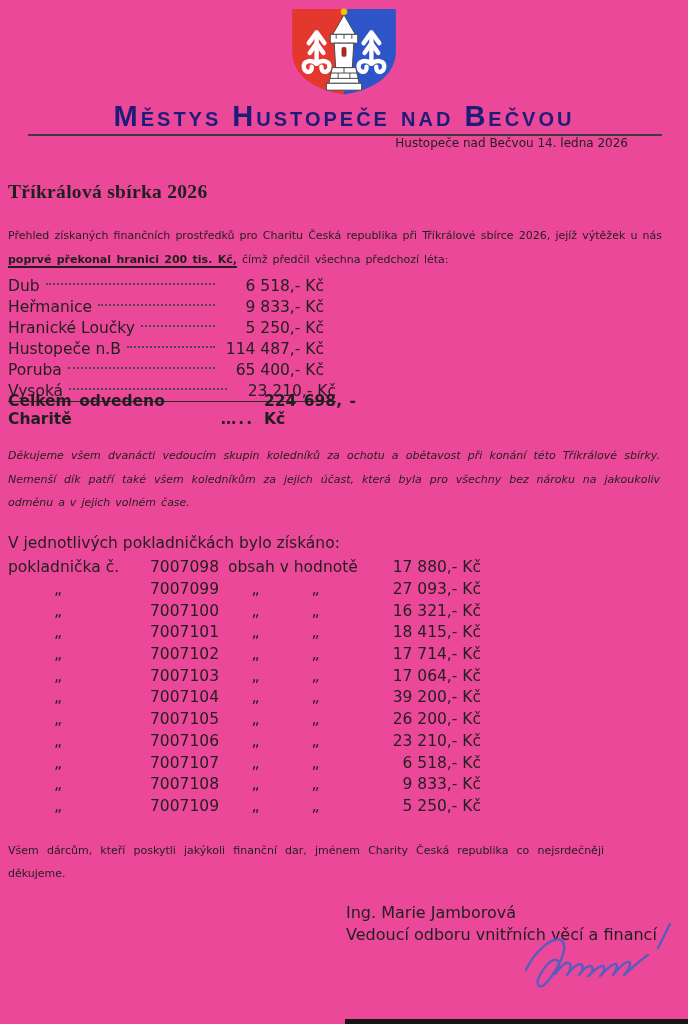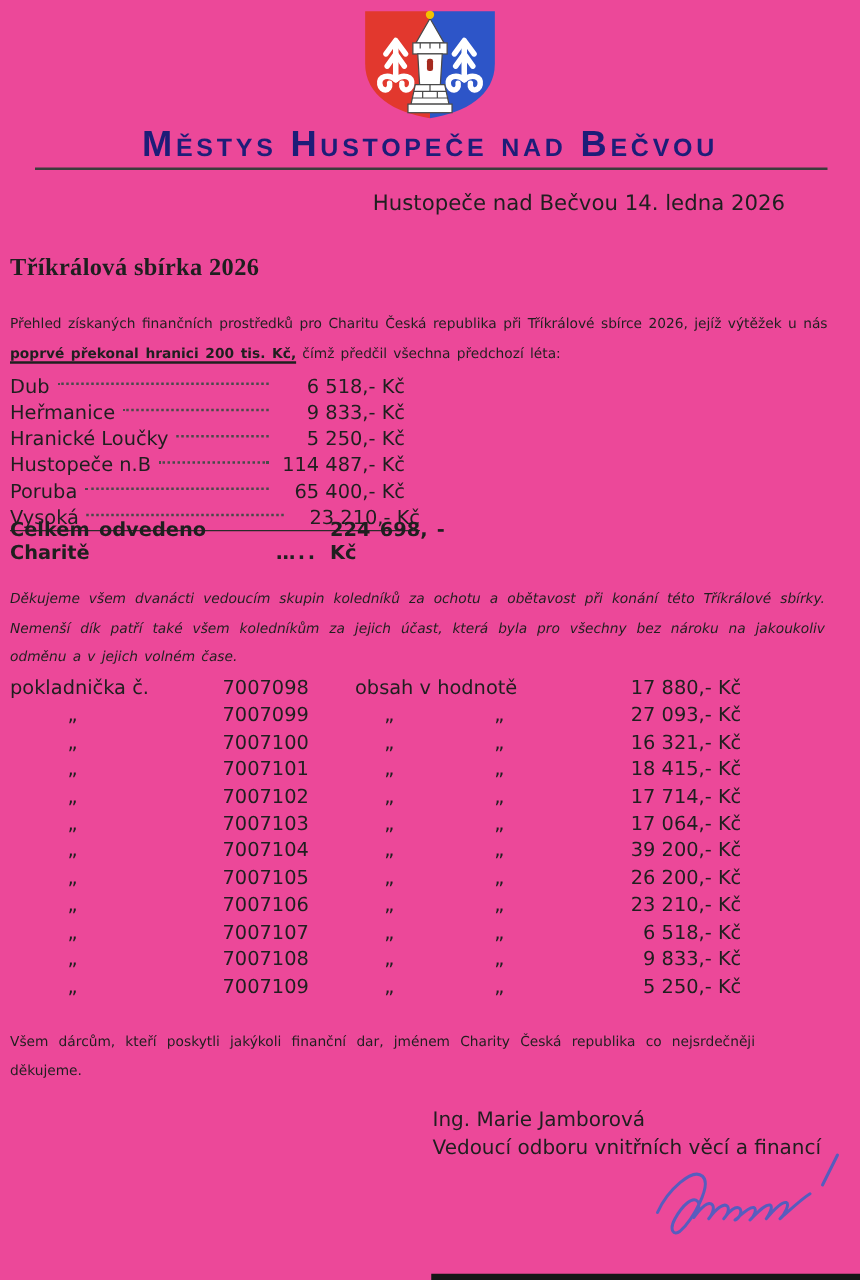--- a/index.html
+++ b/index.html
@@ -21,24 +21,23 @@
     font-weight:700;
     font-variant:small-caps;
     font-size:29px;
     letter-spacing:3px;
     color:#1d1d78;
     line-height:30px;
     white-space:nowrap;
   }
   .header-rule{margin:3px 26px 0 28px;border:0;border-top:2.5px solid #3c3c3c;}
   .date-line{
-    margin-top:17px;
     text-align:right;
     padding-right:60px;
-    font-size:17px;
+    font-size:12px;
   }
   
   .doc-title{margin:31px 0 0 8px;font-size:19.5px;font-weight:700;letter-spacing:.3px;font-family:Liberation Serif, serif;}
   .para{margin:21px 26px 0 8px;font-size:11px;line-height:23.5px;text-align:justify;word-spacing:1.5px;}
   .hl{font-weight:700;text-decoration:underline;text-decoration-thickness:1.5px;text-underline-offset:3px;}
   
   .villages{margin:4px 0 0 8px;width:316px;font-size:15.5px;}
   .vrow{display:flex;align-items:center;height:21px;}
   .vrow-underline{border-bottom:1.5px solid #2a2a2a;width:328px;}
   .vname{white-space:nowrap;}
@@ -47,21 +46,21 @@
   .total-row{
     margin:3px 0 0 8px;height:23px;
     font-size:15.5px;font-weight:700;
     display:flex;align-items:flex-end;width:360px;word-spacing:2px;
   }
   .total-dots{margin:0 10px 0 16px;letter-spacing:2px;}
   .para-italic{font-style:italic;margin:16px 28px 0 8px;}
   
   .boxes-heading{margin:19px 0 0 8px;font-size:15.5px;height:21px;}
   .boxes-table{margin:2px 0 0 8px;font-size:15.5px;}
-  .brow{display:grid;grid-template-columns:142px 78px 55px 65px 133px;height:21.7px;align-items:center;gap:28px;}
+  .brow{display:grid;grid-template-columns:142px 78px 55px 65px 133px;height:21.7px;align-items:center;}
   .b-label{white-space:nowrap;}
   .b-label.ditto{padding-left:46px;}
   .b-num{white-space:nowrap;}
   .b-mid-span{grid-column:3 / span 2;white-space:nowrap;}
   .b-d1,.b-d2{text-align:center;}
   .b-amt{text-align:right;white-space:nowrap;}
   
   .closing{margin:22px 0 0 8px;width:596px;}
   .sig-block{margin:16px 0 0 346px;font-size:16px;line-height:22.5px;}
   .sig-svg{position:absolute;left:520px;top:918px;pointer-events:none;}
@@ -159,20 +158,21 @@
     </div>
 
   <div class="total-row">
     <span>Celkem odvedeno Charitě</span>
     <span class="total-dots">…..</span>
     <span>224 698, - Kč</span>
   </div>
 
   <p class="para para-italic">Děkujeme všem dvanácti vedoucím skupin koledníků za ochotu a obětavost při konání této Tříkrálové sbírky. Nemenší dík patří také všem koledníkům za jejich účast, která byla pro všechny bez nároku na jakoukoliv odměnu a v jejich volném čase.</p>
 
+  <div class="boxes-heading">V jednotlivých pokladničkách bylo získáno:</div>
 
   <div class="boxes-table">
       <div class="brow">
         <span class="b-label">pokladnička č.</span>
         <span class="b-num">7007098</span>
         <span class="b-mid-span">obsah v hodnotě</span>
         <span class="b-amt">17 880,- Kč</span>
       </div>
       <div class="brow">
         <span class="b-label ditto">„</span>

